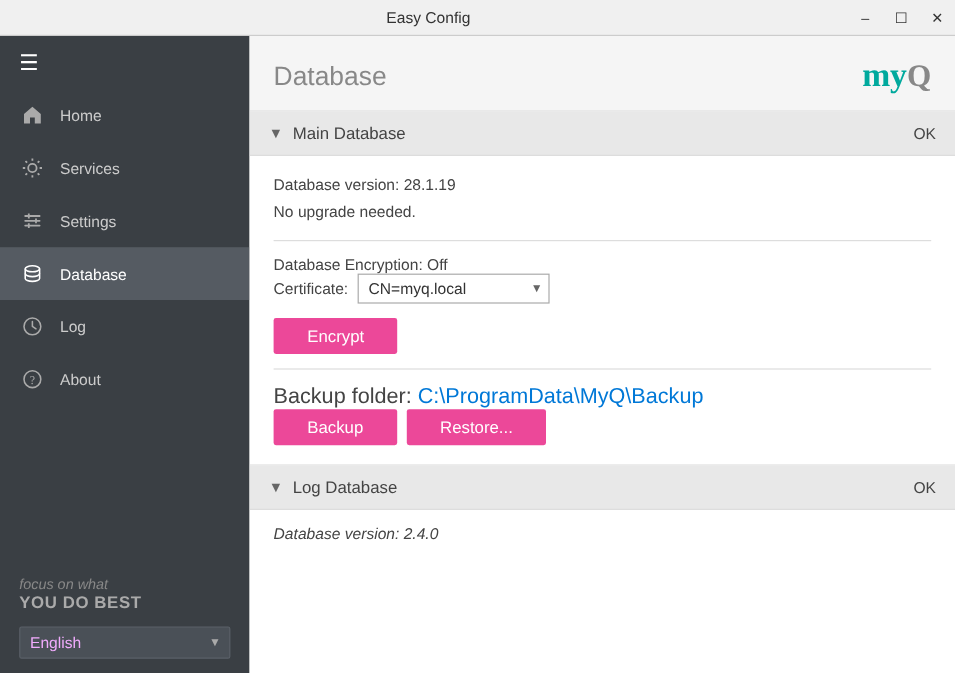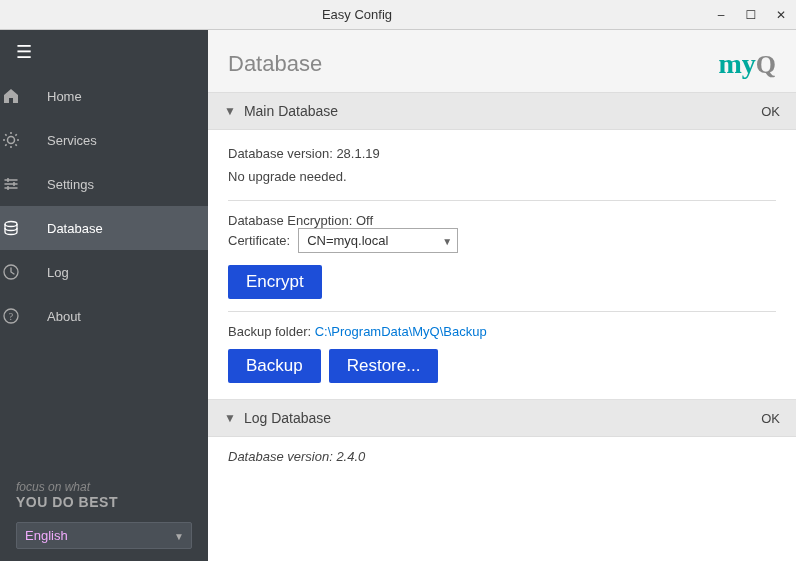--- a/index.html
+++ b/index.html
@@ -47,24 +47,24 @@
       align-items: center;
       padding: 0 16px;
       cursor: pointer;
     }
     .hamburger-icon { color: #fff; font-size: 18px; }
 
     .nav-item {
       display: flex;
       align-items: center;
       height: 44px;
-      padding: 0 0;
+      padding: 0 16px;
       cursor: pointer;
       color: #ccc;
-      gap: 25px;
+      gap: 12px;
     }
     .nav-item.active { background: #555b62; color: #fff; }
     .nav-item .nav-icon { width: 22px; height: 22px; display: flex; align-items: center; justify-content: center; flex-shrink: 0; }
     .nav-item .nav-label { font-size: 13px; }
     .sidebar-tagline-italic { font-style: italic; color: #888; font-size: 12px; display: block; }
     .sidebar-tagline-bold { color: #aaa; font-size: 14px; font-weight: bold; text-transform: uppercase; letter-spacing: 0.5px; display: block; }
 
     .lang-select-wrap {
       margin: 8px 16px 12px 16px;
       position: relative;
@@ -158,30 +158,30 @@
       position: absolute;
       right: 6px;
       top: 50%;
       transform: translateY(-50%);
       font-size: 10px;
       color: #666;
       pointer-events: none;
     }
 
     .btn-teal {
-      background: #1d4ed8;
+      background: #ec4899;
       color: #fff;
       border: none;
-      padding: 7px 18px;
-      font-size: 17px;
+      padding: 7px 28px;
+      font-size: 14px;
       cursor: pointer;
       border-radius: 2px;
     }
 
-    .backup-row { margin-bottom: 10px; font-size: 13px; color: #444; }
+    .backup-row { font-size: 18px; color: #444; }
     .backup-link { color: #0078d7; text-decoration: none; }
     .backup-btns { display: flex; gap: 8px; }
 
     .section-body-log { padding: 12px 20px; font-style: italic; }
     .db-version-log { font-size: 13px; color: #444; }
   </style>
 </head>
 <body>
 
 <div class="titlebar">

